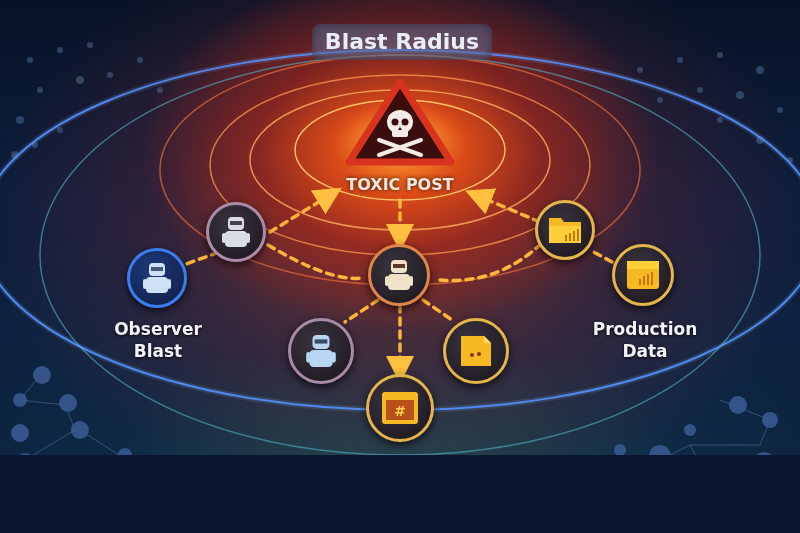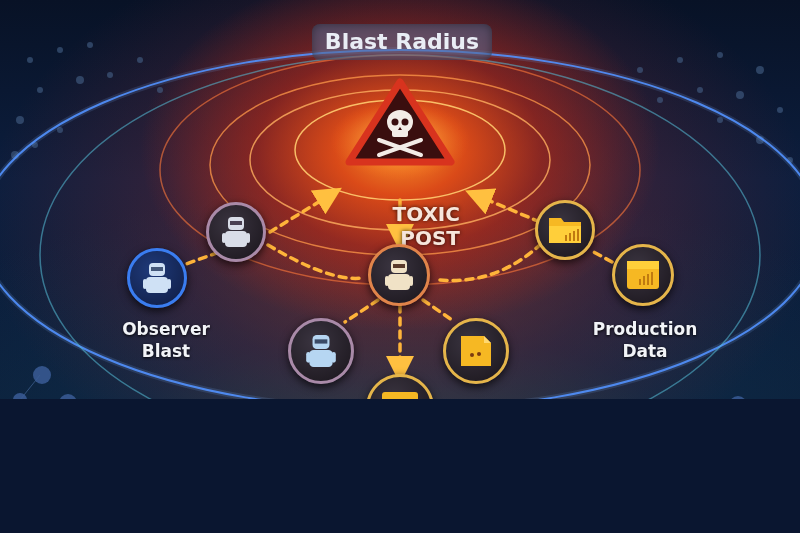--- a/index.html
+++ b/index.html
@@ -1,28 +1,28 @@
 <!DOCTYPE html>
 <html><head>
 <meta charset="utf-8">
 <style>
   html,body{margin:0;padding:0;}
   body{width:800px;height:533px;overflow:hidden;background:#0a1630;font-family:"DejaVu Sans",sans-serif;}
-  #stage{position:relative;width:800px;height:399px;overflow:hidden;
+  #stage{position:relative;width:800px;height:455px;overflow:hidden;
     background:
       radial-gradient(ellipse 260px 180px at 400px 150px, rgba(255,150,40,0.95) 0%, rgba(240,80,20,0.85) 25%, rgba(190,40,20,0.55) 55%, rgba(120,30,40,0.0) 100%),
       radial-gradient(ellipse 520px 360px at 400px 220px, rgba(200,60,30,0.55) 0%, rgba(120,40,50,0.35) 45%, rgba(20,40,80,0) 80%),
       radial-gradient(ellipse 600px 300px at 400px 480px, rgba(40,110,100,0.55) 0%, rgba(20,60,90,0.3) 50%, rgba(0,0,0,0) 100%),
       linear-gradient(180deg,#081226 0%,#0c1e3e 45%,#0b1f3a 100%);}
   svg.bg{position:absolute;left:0;top:0;}
   .title-box{position:absolute;left:312px;top:24px;width:180px;height:36px;border-radius:8px;
     background:rgba(90,110,150,0.55);box-shadow:0 0 10px rgba(0,0,0,0.4) inset;
     color:#e9edf5;font-weight:bold;font-size:22px;line-height:36px;text-align:center;}
-  .toxic-label{position:absolute;left:340px;top:175px;width:120px;text-align:right;color:#f6e6dc;
-    font-weight:bold;font-size:20px;text-shadow:0 0 4px rgba(0,0,0,0.8);margin-top:27px;}
+  .toxic-label{position:absolute;left:340px;top:175px;width:120px;text-align:center;color:#f6e6dc;
+    font-weight:bold;font-size:16px;text-shadow:0 0 4px rgba(0,0,0,0.8);}
   .node{position:absolute;border-radius:50%;box-sizing:border-box;display:flex;align-items:center;justify-content:center;
     background:radial-gradient(circle at 40% 35%,#3a3440 0%,#231e26 70%,#16131a 100%);
     box-shadow:0 3px 8px rgba(0,0,0,0.7);}
   .node.blue{border:3px solid #3a7df0;background:radial-gradient(circle at 40% 35%,#1f3a7a 0%,#142553 70%,#0c1a3d 100%);}
   .node.purple{border:3px solid #a98aa8;}
   .node.orange{border:3px solid #e0844a;}
   .node.gold{border:3px solid #e5b54a;}
   .lbl{position:absolute;color:#f2f4f8;font-weight:bold;font-size:17px;text-align:center;line-height:22px;
     text-shadow:0 1px 3px rgba(0,0,0,0.9);}
 </style>
@@ -218,21 +218,21 @@
         <rect x="2" y="2" width="32" height="8" fill="#ffcf3a"></rect>
       <g fill="#c07a10">
           <rect x="14" y="20" width="2" height="6"></rect>
           <rect x="18" y="17" width="2" height="9"></rect>
           <rect x="22" y="15" width="2" height="11"></rect>
           <rect x="26" y="13" width="2" height="13"></rect>
         </g>
     </svg>
   </div>
 
-  <div class="lbl" style="left:106px;top:318px;width:120px">
+  <div class="lbl" style="left:98px;top:318px;width:120px">
     <div>Observer</div>
     <div>Blast</div>
   </div>
   <div class="lbl" style="left:580px;top:318px;width:130px">
     <div>Production</div>
     <div>Data</div>
   </div>
 
 </div>
 

